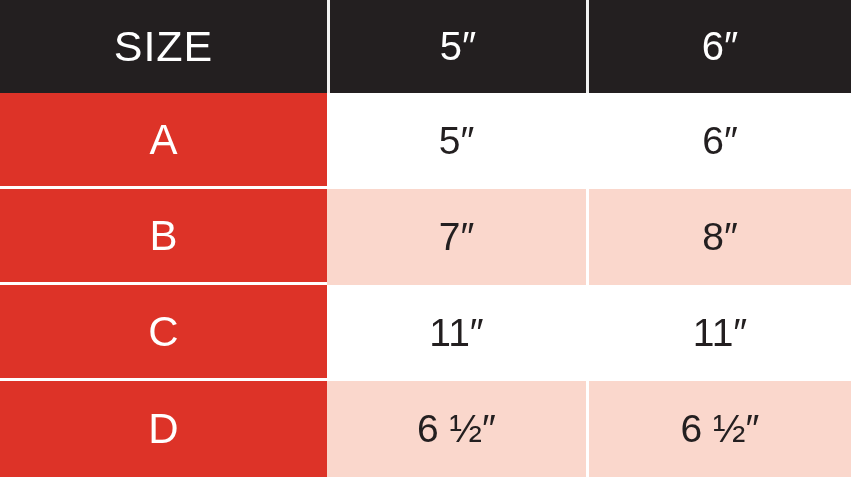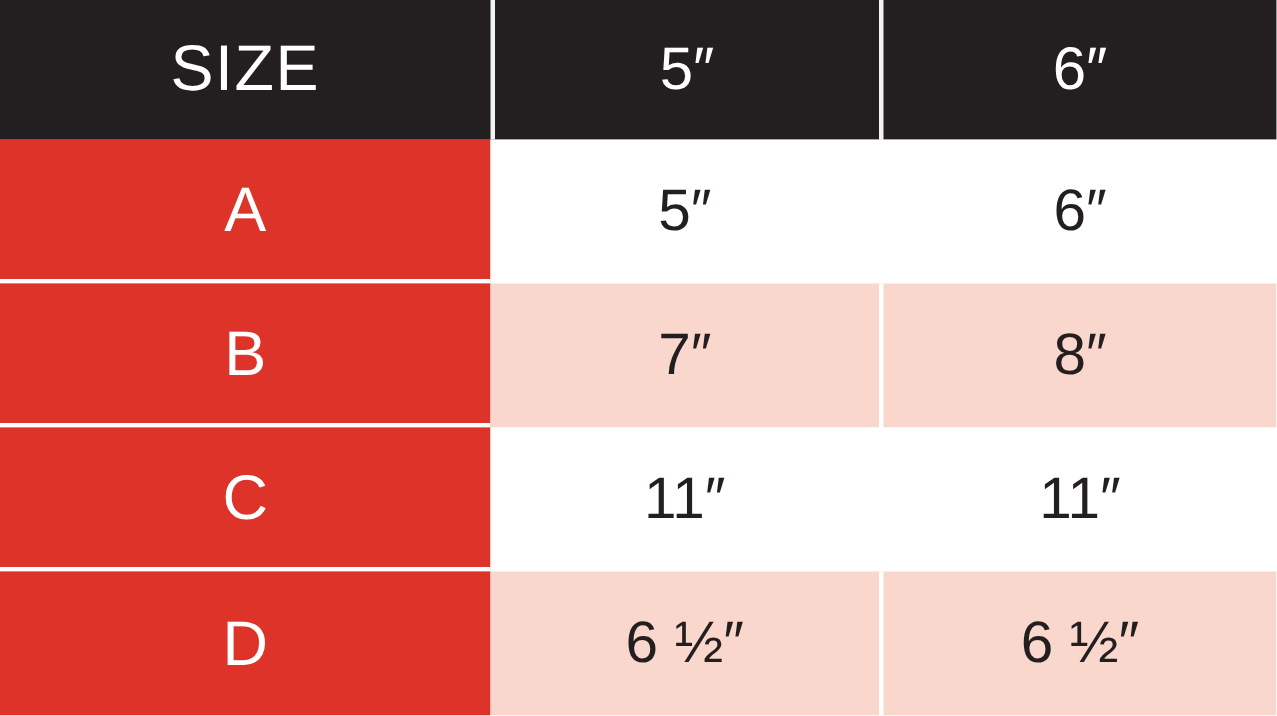--- a/index.html
+++ b/index.html
@@ -25,21 +25,21 @@
 
   
   .trow {
     display: flex;
     flex-direction: row;
     width: 100%;
     box-sizing: border-box;
   }
   .trow-header {
     height: 93px;
-    background: #0f172a;
+    background: #3b82f6;
   }
   .trow-body {
     height: 96px;
   }
   .trow-body.last {
     height: 96px;
   }
 
   
   .cell {

